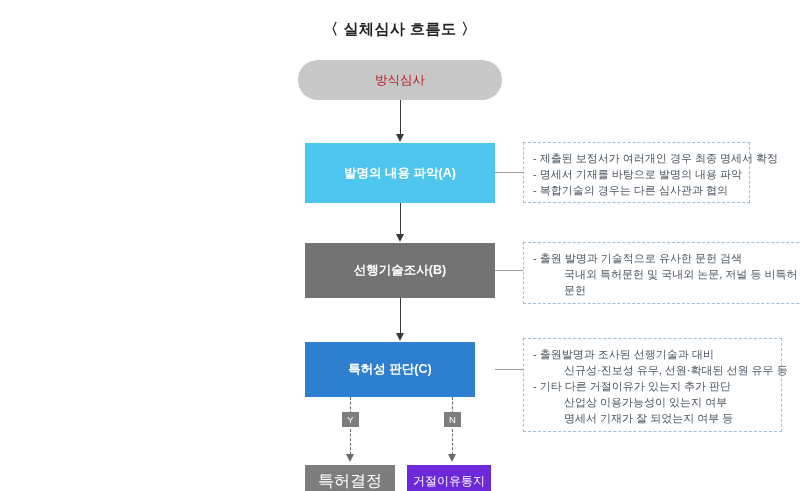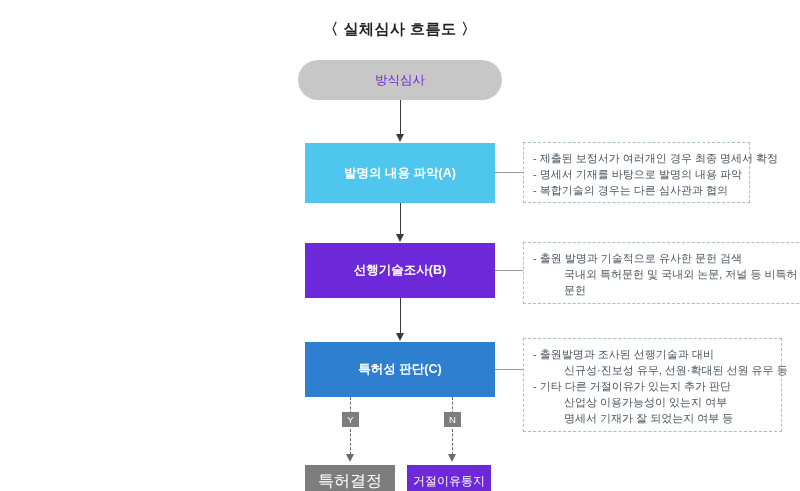--- a/index.html
+++ b/index.html
@@ -42,37 +42,37 @@
     font-size: 12.5px;
     font-weight: bold;
     text-align: center;
     box-sizing: border-box;
   }
   .node-start {
     left: 298px; top: 50px;
     width: 204px; height: 40px;
     background: #c7c7c7;
     border-radius: 20px;
-    color: #6d28d9;
+    color: #b91c1c;
     font-weight: normal;
     font-size: 12.5px;
   }
   .node-a {
     left: 305px; top: 133px;
     width: 190px; height: 60px;
     background: #4fc6ee;
   }
   .node-b {
     left: 305px; top: 233px;
     width: 190px; height: 55px;
-    background: #6d28d9;
+    background: #737373;
   }
   .node-c {
     left: 305px; top: 332px;
-    width: 190px; height: 55px;
+    width: 170px; height: 55px;
     background: #2f7fd1;
     text-align: right;
   }
   .node-grant {
     left: 305px; top: 455px;
     width: 90px; height: 33px;
     background: #7d7d7d;
     font-weight: normal;
     font-size: 16px;
   }

